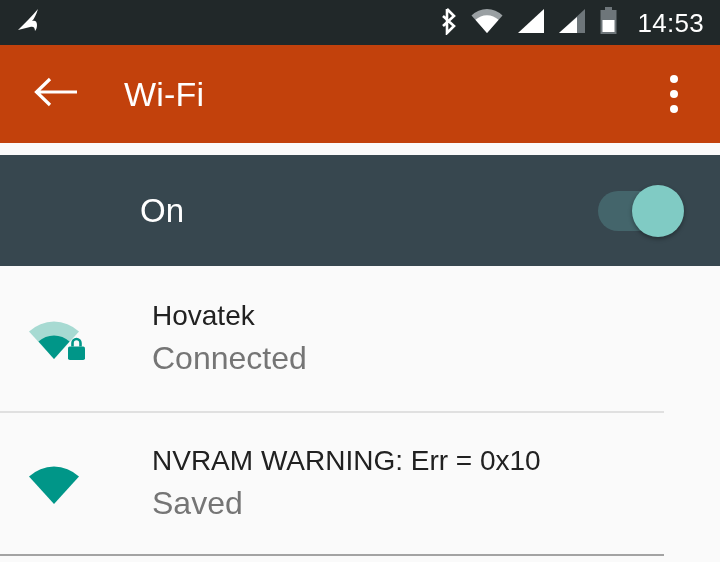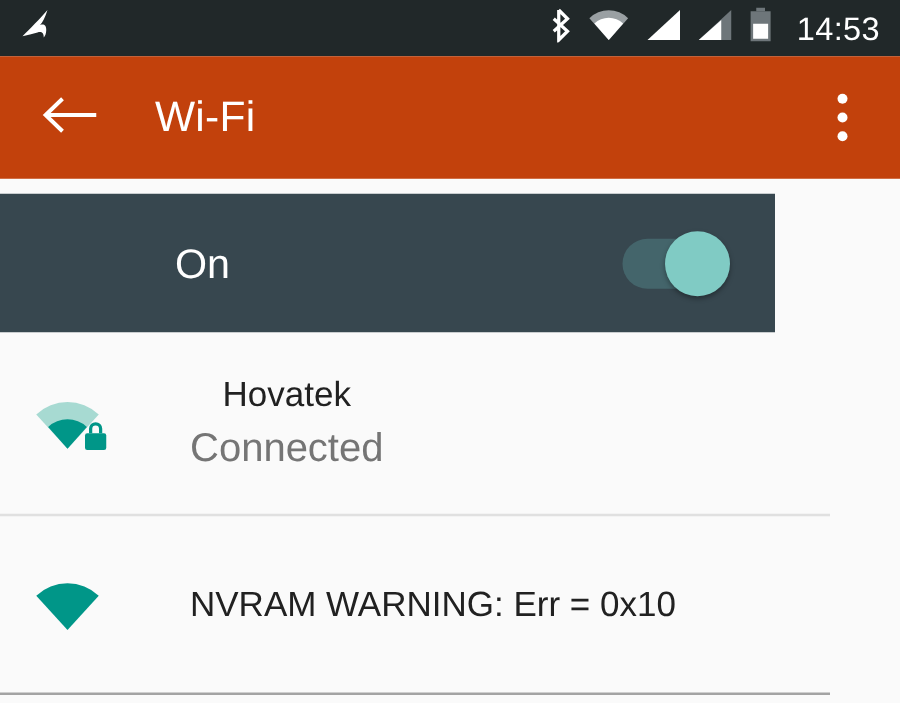--- a/index.html
+++ b/index.html
@@ -98,21 +98,21 @@
     width: 8px;
     height: 8px;
     border-radius: 50%;
     background: #FFFFFF;
   }
 
   
   .toggle-bar {
     position: absolute;
     top: 155px; left: 0;
-    width: 620px;
+    width: 720px;
     height: 111px;
     background: #37474F;
     display: flex;
     align-items: center;
     cursor: pointer;
   }
   .toggle-label {
     color: #FFFFFF;
     font-size: 33px;
     margin-left: 140px;
@@ -145,21 +145,20 @@
     box-shadow: 0 2px 4px rgba(0,0,0,0.35);
   }
 
   
   .list {
     position: absolute;
     top: 266px; left: 0;
     width: 664px;
     bottom: 0;
     background: #FAFAFA;
-    text-align: center;
   }
   .list-item {
     position: relative;
     height: 145px;
     display: flex;
     align-items: center;
     cursor: pointer;
     box-sizing: border-box;
   }
   .list-item + .list-item {
@@ -282,17 +281,18 @@
     </div>
 
     <div class="list-item">
       <div class="wifi-icon-wrap">
         <svg width="64" height="54" viewBox="0 0 64 54" aria-hidden="true">
           <path d="M28 47 L3 19.5 A36.5 36.5 0 0 1 53 19.5 Z" fill="#009688"></path>
         </svg>
       </div>
       <div class="item-text">
         <div class="item-title">NVRAM WARNING: Err = 0x10</div>
+        <div class="item-sub">Saved</div>
       </div>
     </div>
 
   </div>
 </div>
 
 </body></html>

